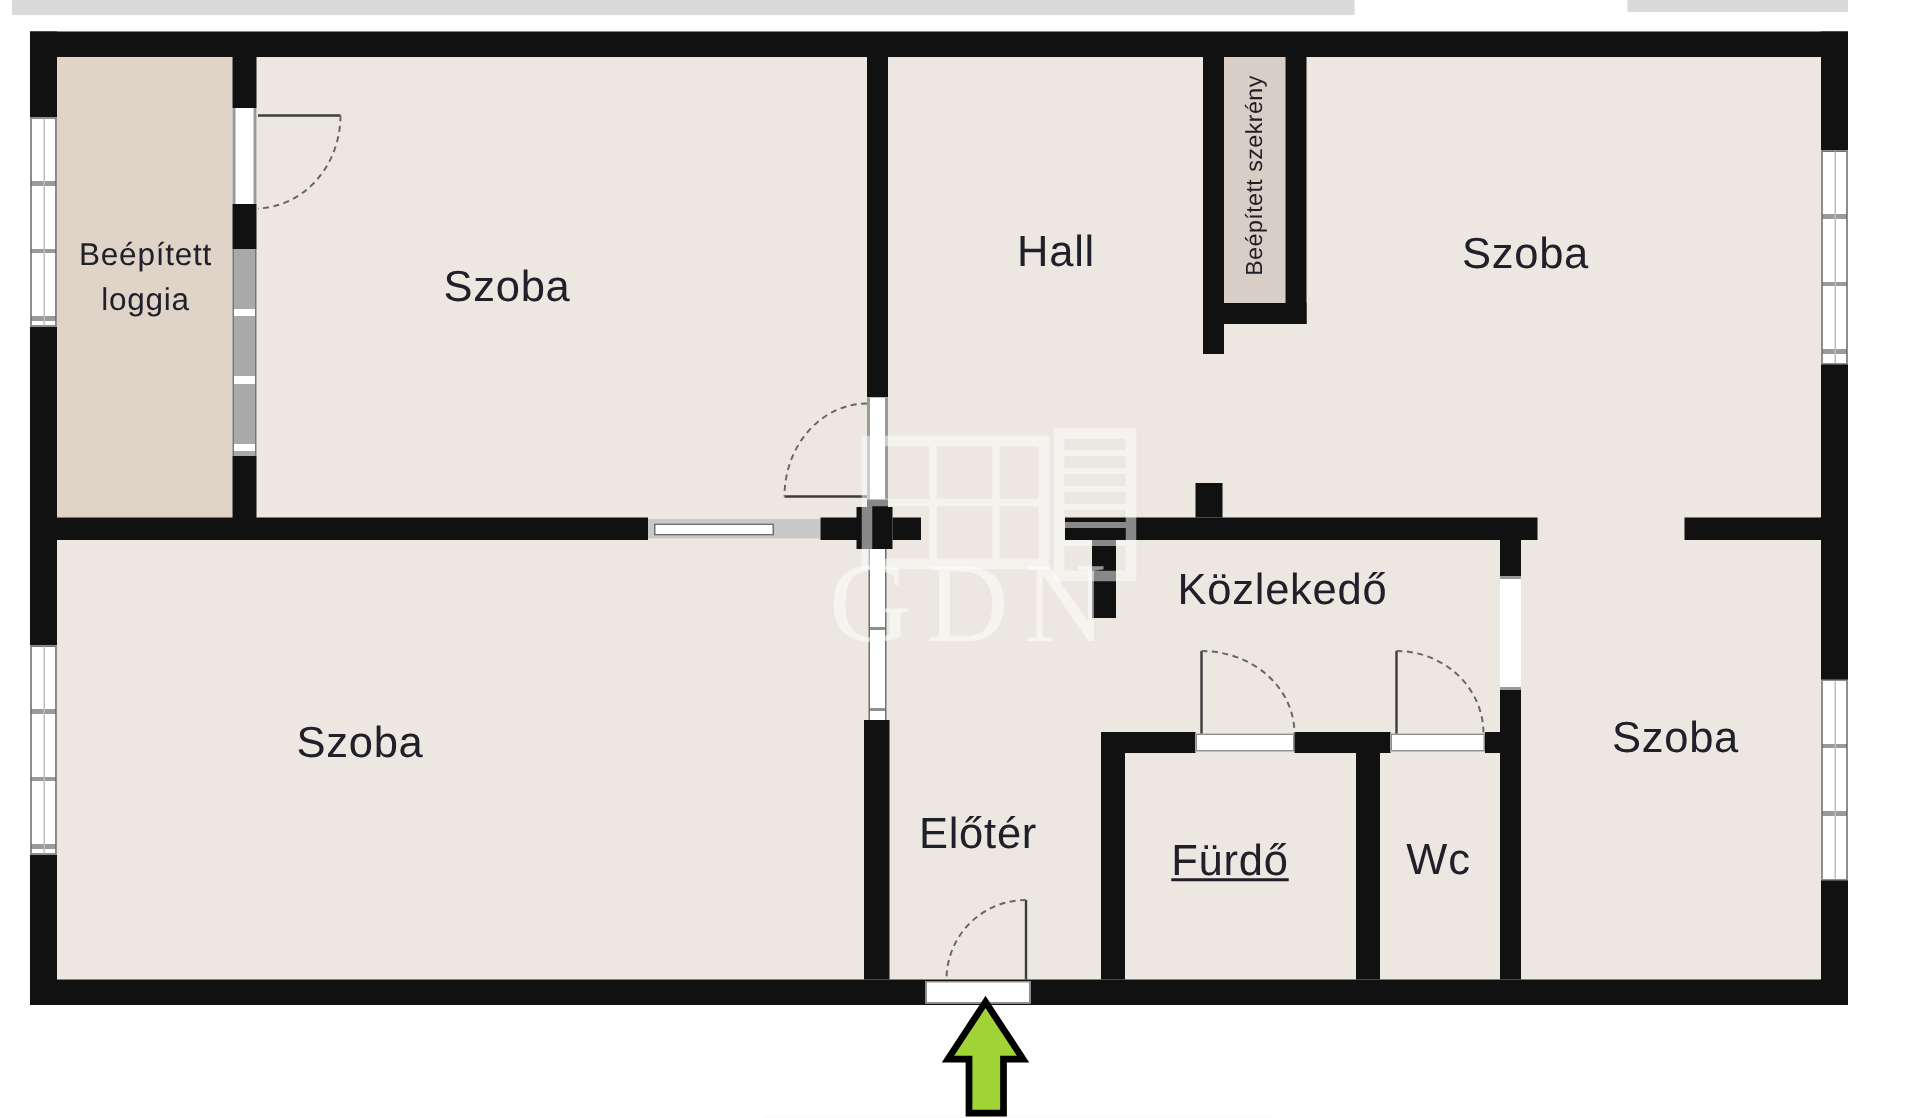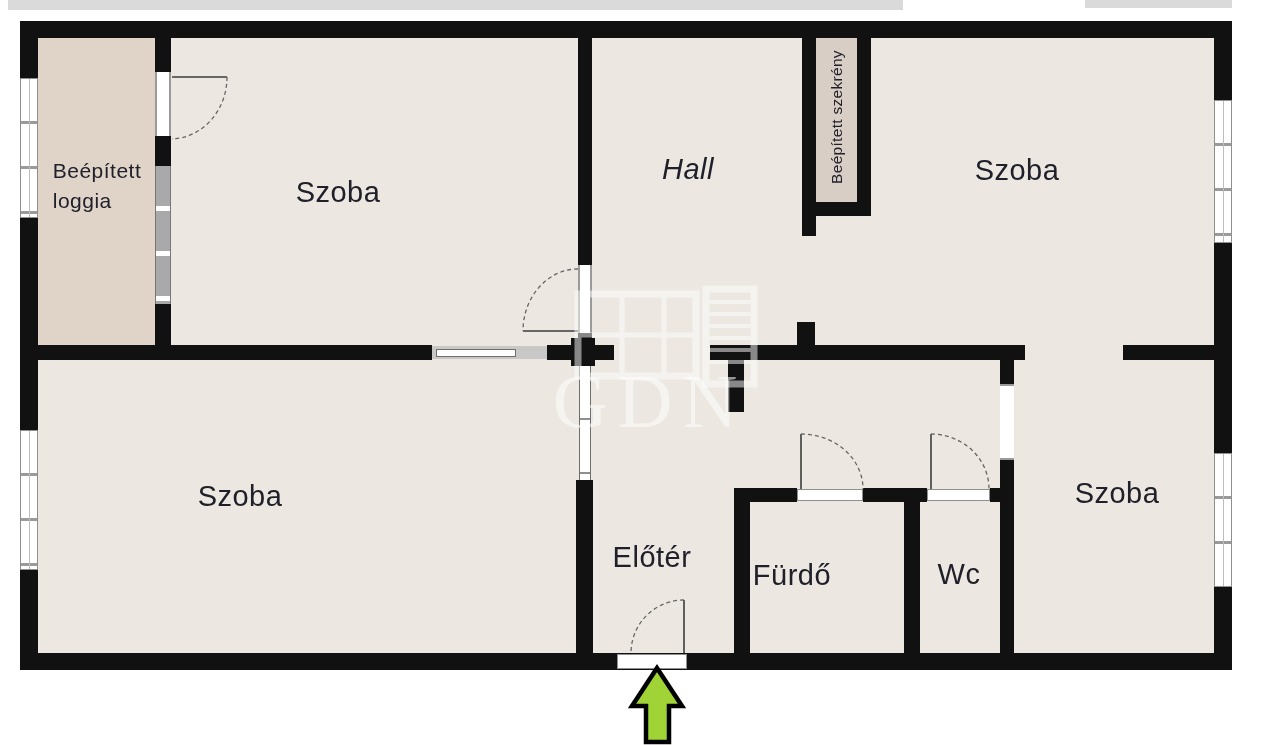--- a/index.html
+++ b/index.html
@@ -21,21 +21,21 @@
   
   .glassV{position:absolute;background:repeating-linear-gradient(to bottom,#ffffff 0 52px,#8f8f8f 52px 54px);
         border-left:1px solid #6f6f6f;border-right:1px solid #6f6f6f;box-sizing:border-box;}
   
   .sill{position:absolute;background:#ffffff;border:1px solid var(--window-frame);box-sizing:border-box;}
   .gapH{position:absolute;background:#ffffff;border-top:2px solid #9a9a9a;border-bottom:2px solid #9a9a9a;box-sizing:border-box;}
   .track{position:absolute;background:#c8c8c8;}
   .panel{position:absolute;background:#ffffff;border:1px solid #6f6f6f;box-sizing:border-box;}
   .lbl{position:absolute;transform:translate(-50%,-50%);font-size:29px;color:var(--label-text);
        white-space:nowrap;letter-spacing:0.5px;}
-  .loggia-lbl{font-size:21px;line-height:1.45;}
+  .loggia-lbl{font-size:21px;line-height:1.45;text-align:center;}
   .szekreny-lbl{font-size:15.5px;letter-spacing:0.3px;transform:translate(-50%,-50%) rotate(-90deg);}
   #overlay{position:absolute;left:0;top:0;pointer-events:none;}
   .wm-text{font-family:"Liberation Serif",serif;font-size:76px;letter-spacing:10px;}
 </style>
 </head>
 <body>
 
 <div id="canvas">
 
   <div class="strip" style="left:8px;top:0;width:895px;"></div>
@@ -94,27 +94,28 @@
   <div class="sill" style="left:927px;top:489px;width:63px;height:12px;"></div>
   <div class="wall" style="left:990px;top:488px;width:24px;height:14px;"></div>
 
   <div class="sill" style="left:617px;top:654px;width:70px;height:15px;"></div>
 
   <div class="lbl loggia-lbl" style="left:97px;top:186px;">
     <div>Beépített</div>
     <div>loggia</div>
   </div>
   <div class="lbl" style="left:338px;top:192px;">Szoba</div>
-  <div class="lbl" style="left:688px;top:169px;font-style:italic;">Hall</div>
+  <div class="lbl" style="left:704px;top:169px;">Hall</div>
   <div class="lbl szekreny-lbl" style="left:837px;top:117px;">Beépített szekrény</div>
   <div class="lbl" style="left:1017px;top:170px;">Szoba</div>
   <div class="lbl" style="left:240px;top:496px;">Szoba</div>
+  <div class="lbl" style="left:855px;top:394px;">Közlekedő</div>
   <div class="lbl" style="left:1117px;top:493px;">Szoba</div>
   <div class="lbl" style="left:652px;top:557px;">Előtér</div>
-  <div class="lbl" style="left:792px;top:575px;">Fürdő</div>
+  <div class="lbl" style="left:820px;top:575px;text-decoration:underline;">Fürdő</div>
   <div class="lbl" style="left:959px;top:574px;">Wc</div>
 
   <svg id="overlay" width="1280" height="745" viewBox="0 0 1280 745">
 
     <g style="stroke:var(--door-leaf);" stroke-width="1.6">
       <path d="M172,77 L227,77"></path>
       <path d="M523,331 L578,331"></path>
       <path d="M801,434 L801,489"></path>
       <path d="M931,434 L931,489"></path>
       <path d="M684,600 L684,653"></path>

